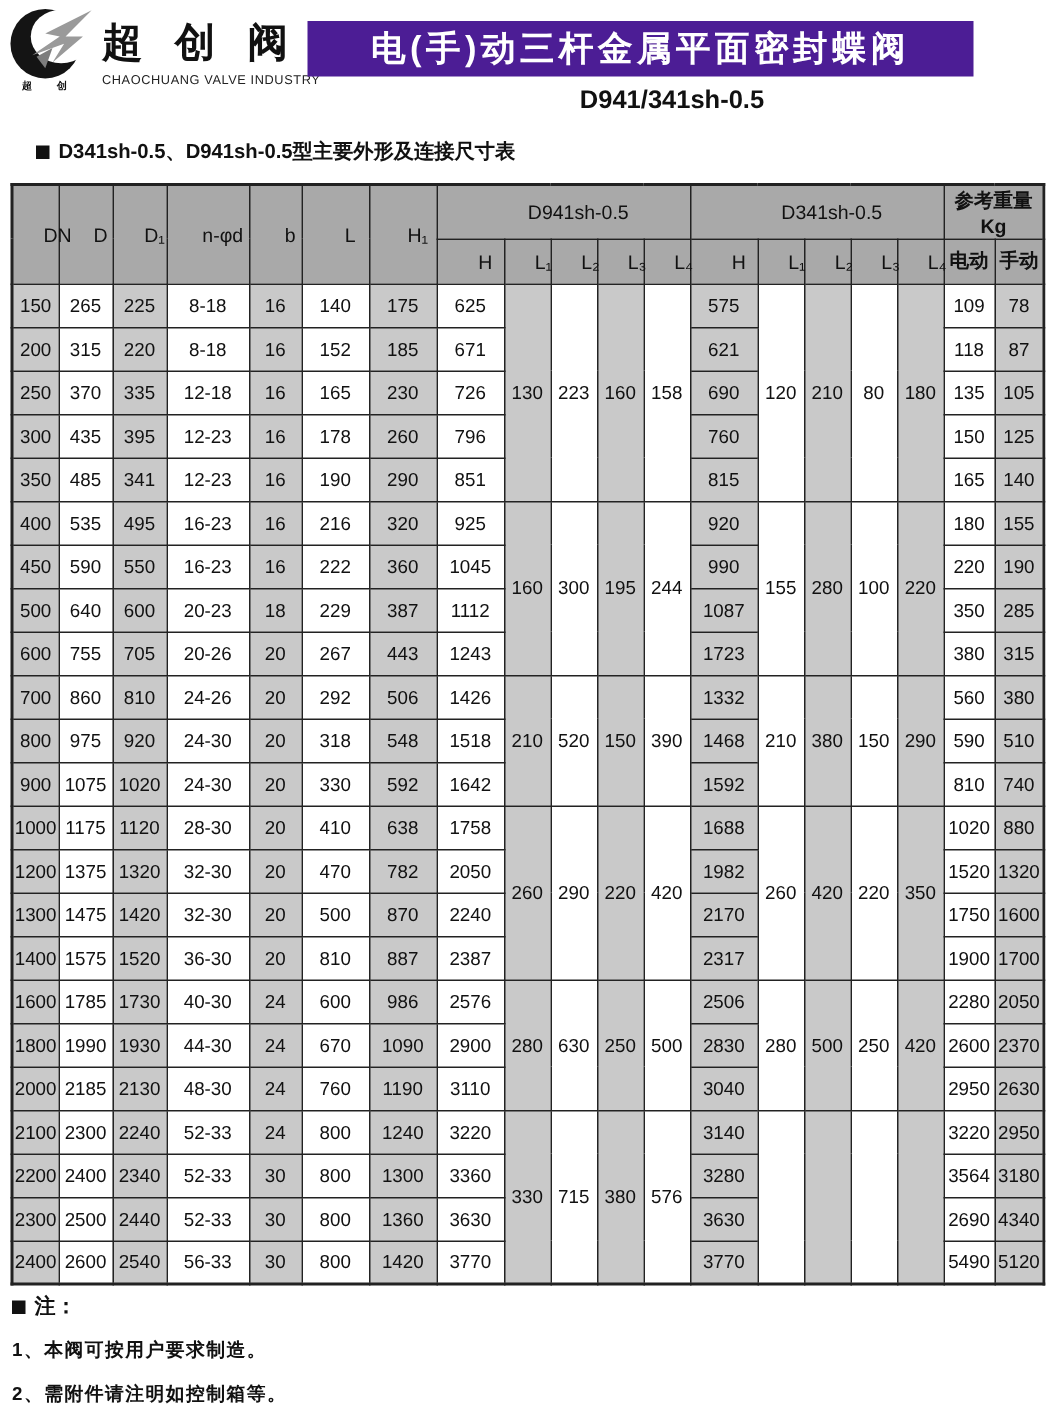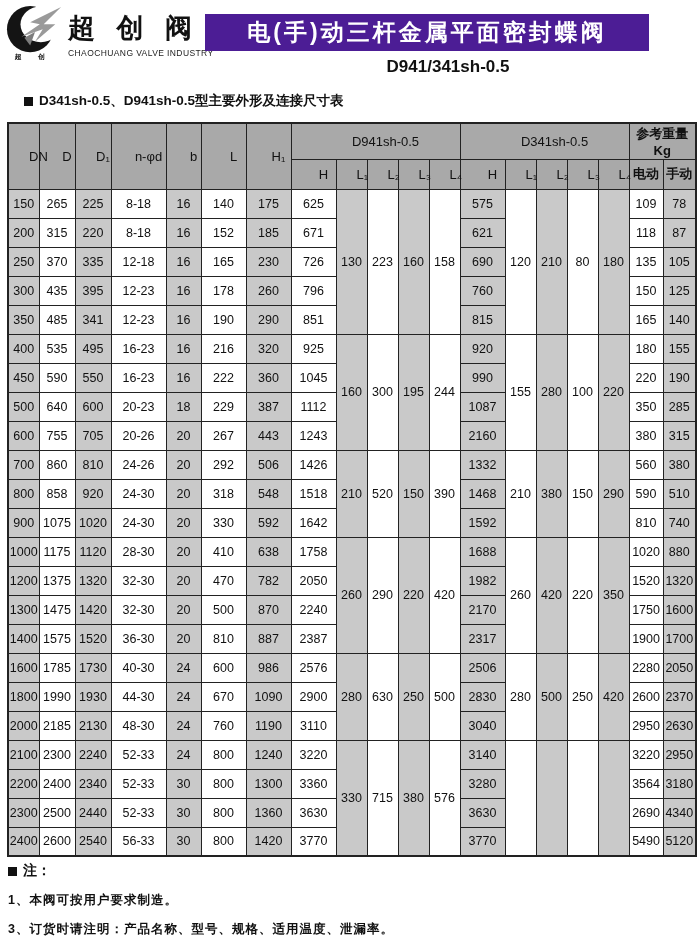--- a/index.html
+++ b/index.html
@@ -239,21 +239,21 @@
         </tr>
         <tr>
           <td class="c-g">600</td>
           <td class="c-w">755</td>
           <td class="c-g">705</td>
           <td class="c-w">20-26</td>
           <td class="c-g">20</td>
           <td class="c-w">267</td>
           <td class="c-g">443</td>
           <td class="c-w">1243</td>
-          <td class="c-g">2160</td>
+          <td class="c-g">1723</td>
           <td class="c-w">380</td>
           <td class="c-g">315</td>
         </tr>
         <tr>
           <td class="c-g">700</td>
           <td class="c-w">860</td>
           <td class="c-g">810</td>
           <td class="c-w">24-26</td>
           <td class="c-g">20</td>
           <td class="c-w">292</td>
@@ -266,21 +266,21 @@
           <td class="c-g">1332</td>
           <td class="c-w" rowspan="3">210</td>
           <td class="c-g" rowspan="3">380</td>
           <td class="c-w" rowspan="3">150</td>
           <td class="c-g" rowspan="3">290</td>
           <td class="c-w">560</td>
           <td class="c-g">380</td>
         </tr>
         <tr>
           <td class="c-g">800</td>
-          <td class="c-w">858</td>
+          <td class="c-w">975</td>
           <td class="c-g">920</td>
           <td class="c-w">24-30</td>
           <td class="c-g">20</td>
           <td class="c-w">318</td>
           <td class="c-g">548</td>
           <td class="c-w">1518</td>
           <td class="c-g">1468</td>
           <td class="c-w">590</td>
           <td class="c-g">510</td>
         </tr>
@@ -466,16 +466,17 @@
         </tr>
       </tbody>
   </table>
 
   <div class="notes">
     <div class="notes-title">
       <span class="sq"></span>
       <span>注：</span>
     </div>
     <div class="note-item">1、本阀可按用户要求制造。</div>
+    <div class="note-item">2、需附件请注明如控制箱等。</div>
     <div class="note-item">3、订货时请注明：产品名称、型号、规格、适用温度、泄漏率。</div>
   </div>
 
 </div>
 
 </body></html>

